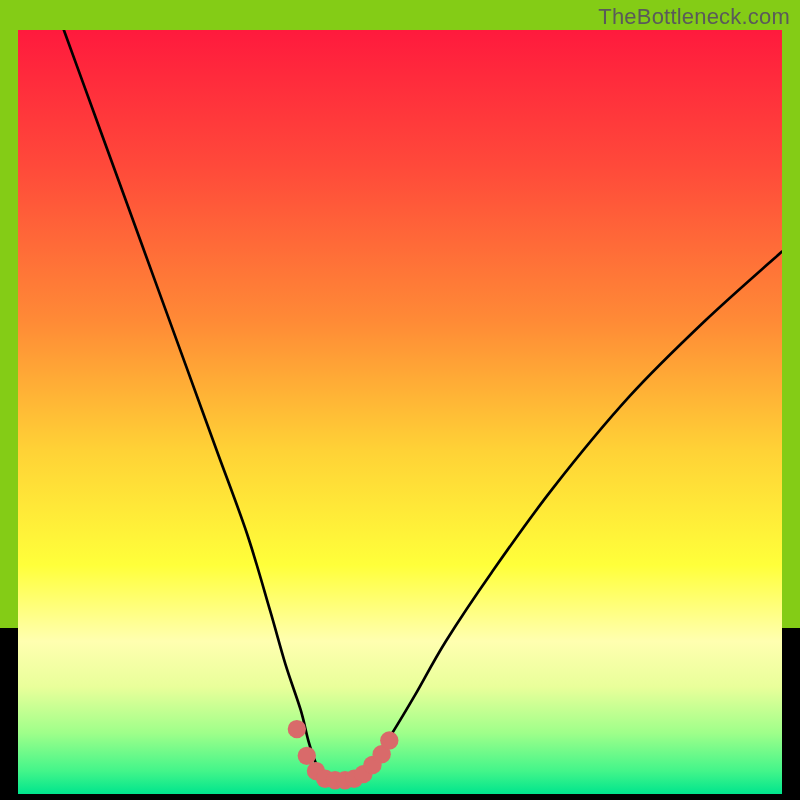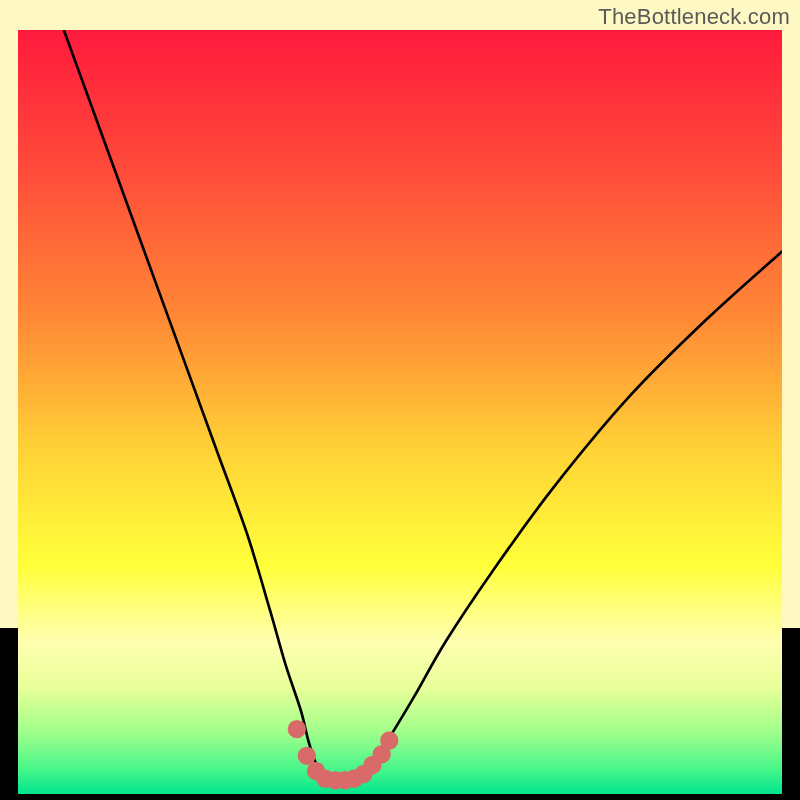--- a/index.html
+++ b/index.html
@@ -1,21 +1,21 @@
 <!DOCTYPE html>
 <html><head>
 <meta charset="utf-8">
 <style>
   * { margin: 0; padding: 0; box-sizing: border-box; }
   html, body { width: 800px; height: 800px; overflow: hidden; background: #000; }
   .frame {
     position: relative;
     width: 800px;
     height: 628px;
-    background: #fef9c3;
+    background: #84cc16;
   }
   .watermark {
     position: absolute;
     top: 4px;
     right: 10px;
     font-family: Arial, Helvetica, sans-serif;
     font-size: 22px;
     font-weight: 500;
     color: #5a5a5a;
     letter-spacing: 0.2px;

